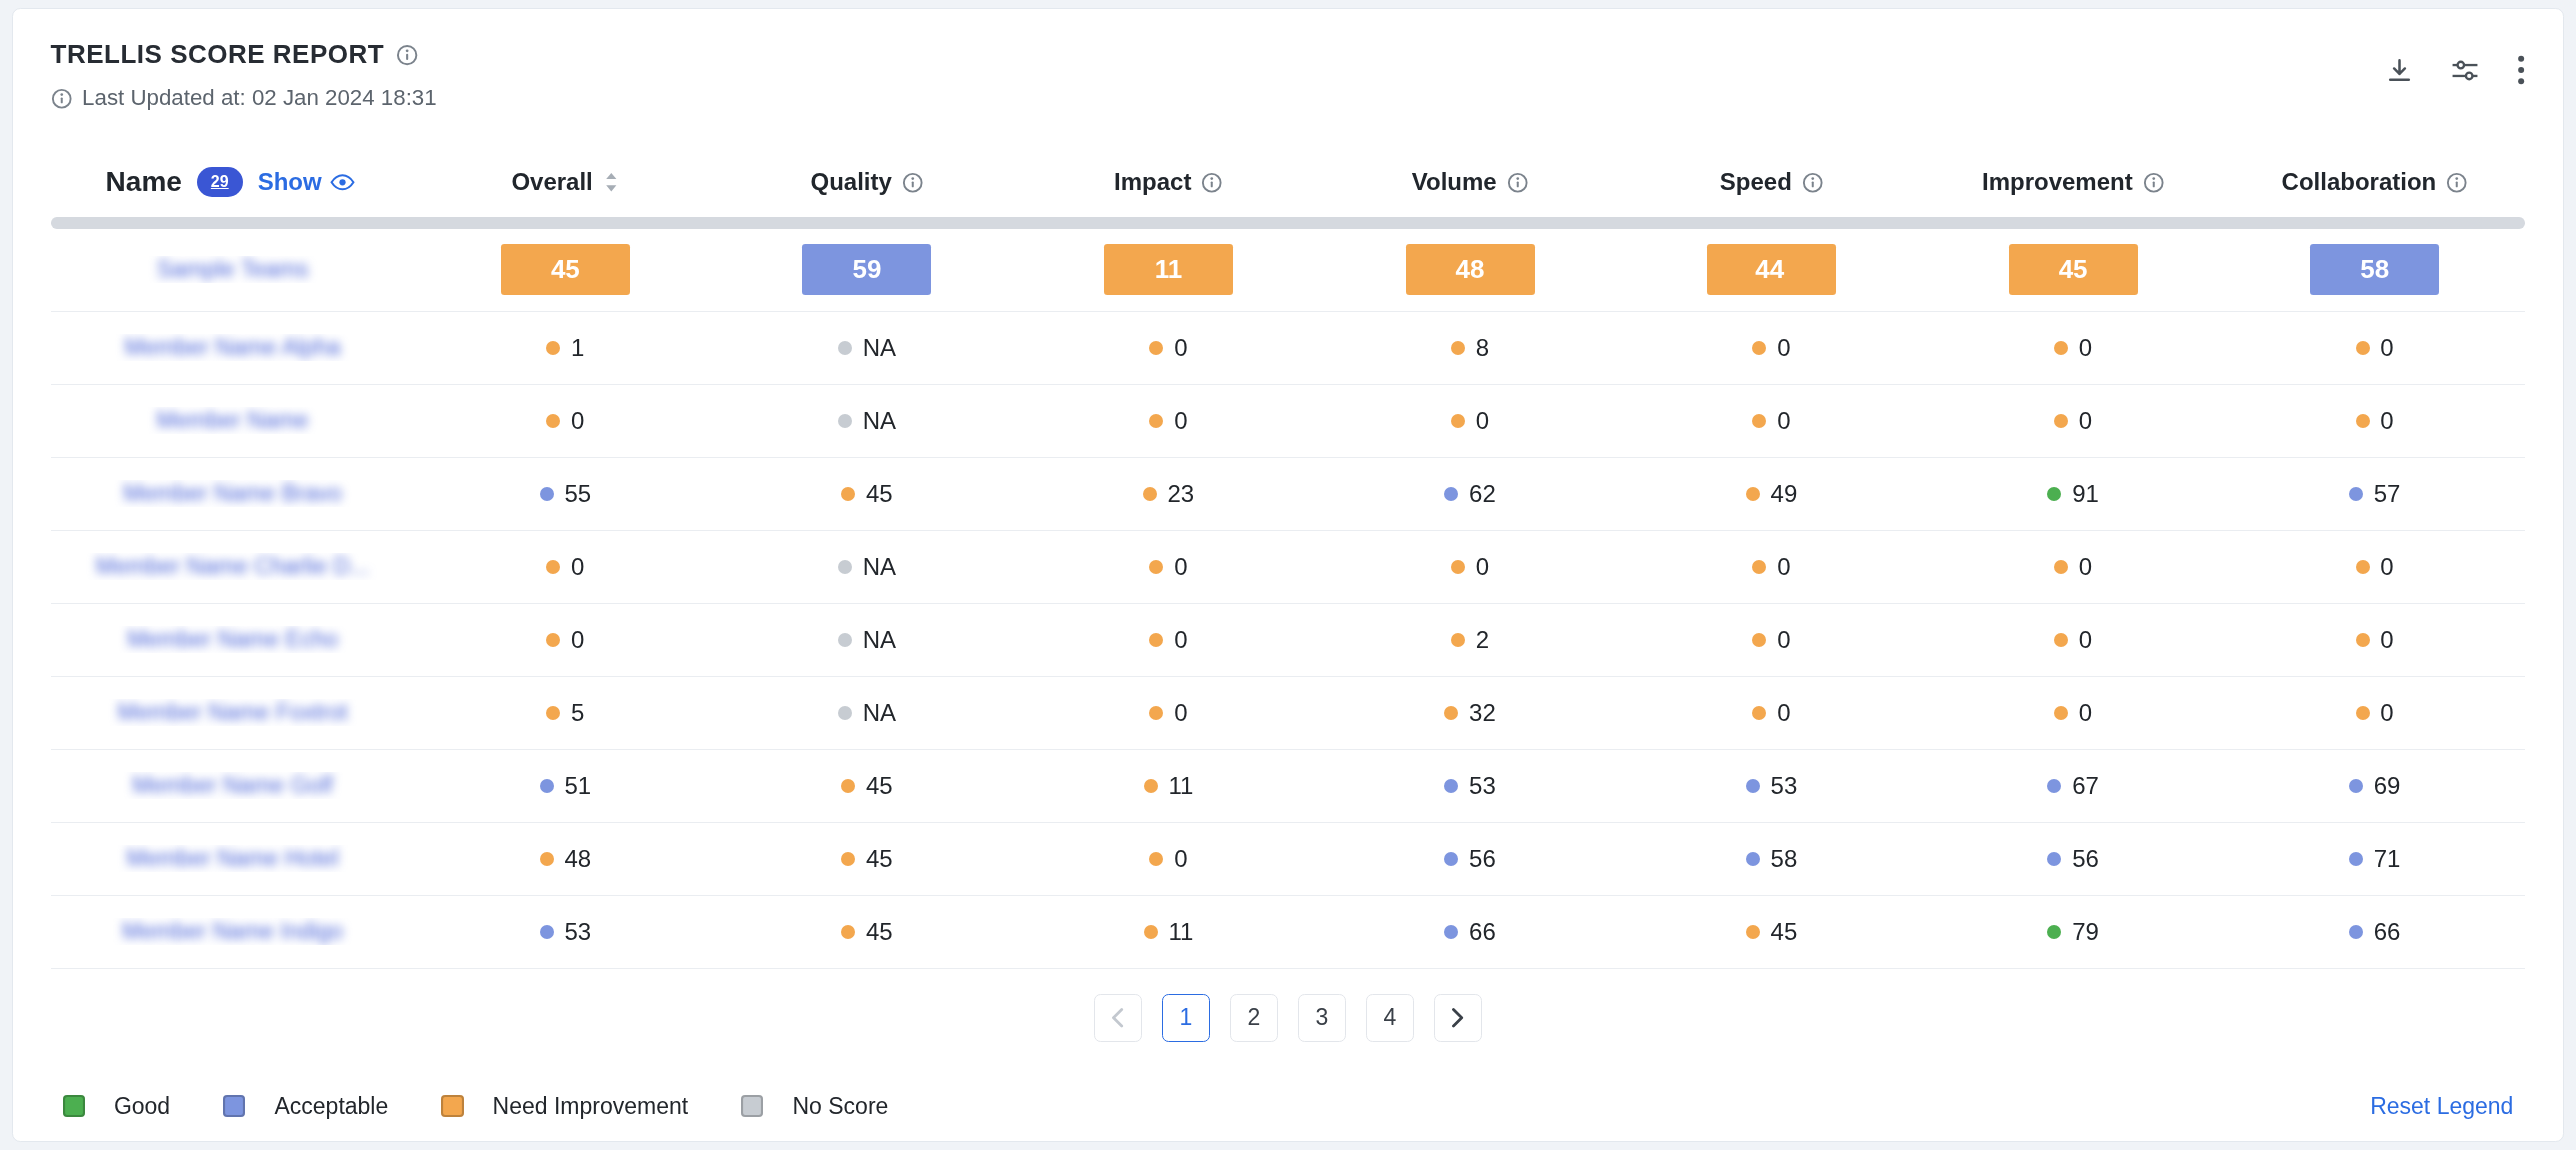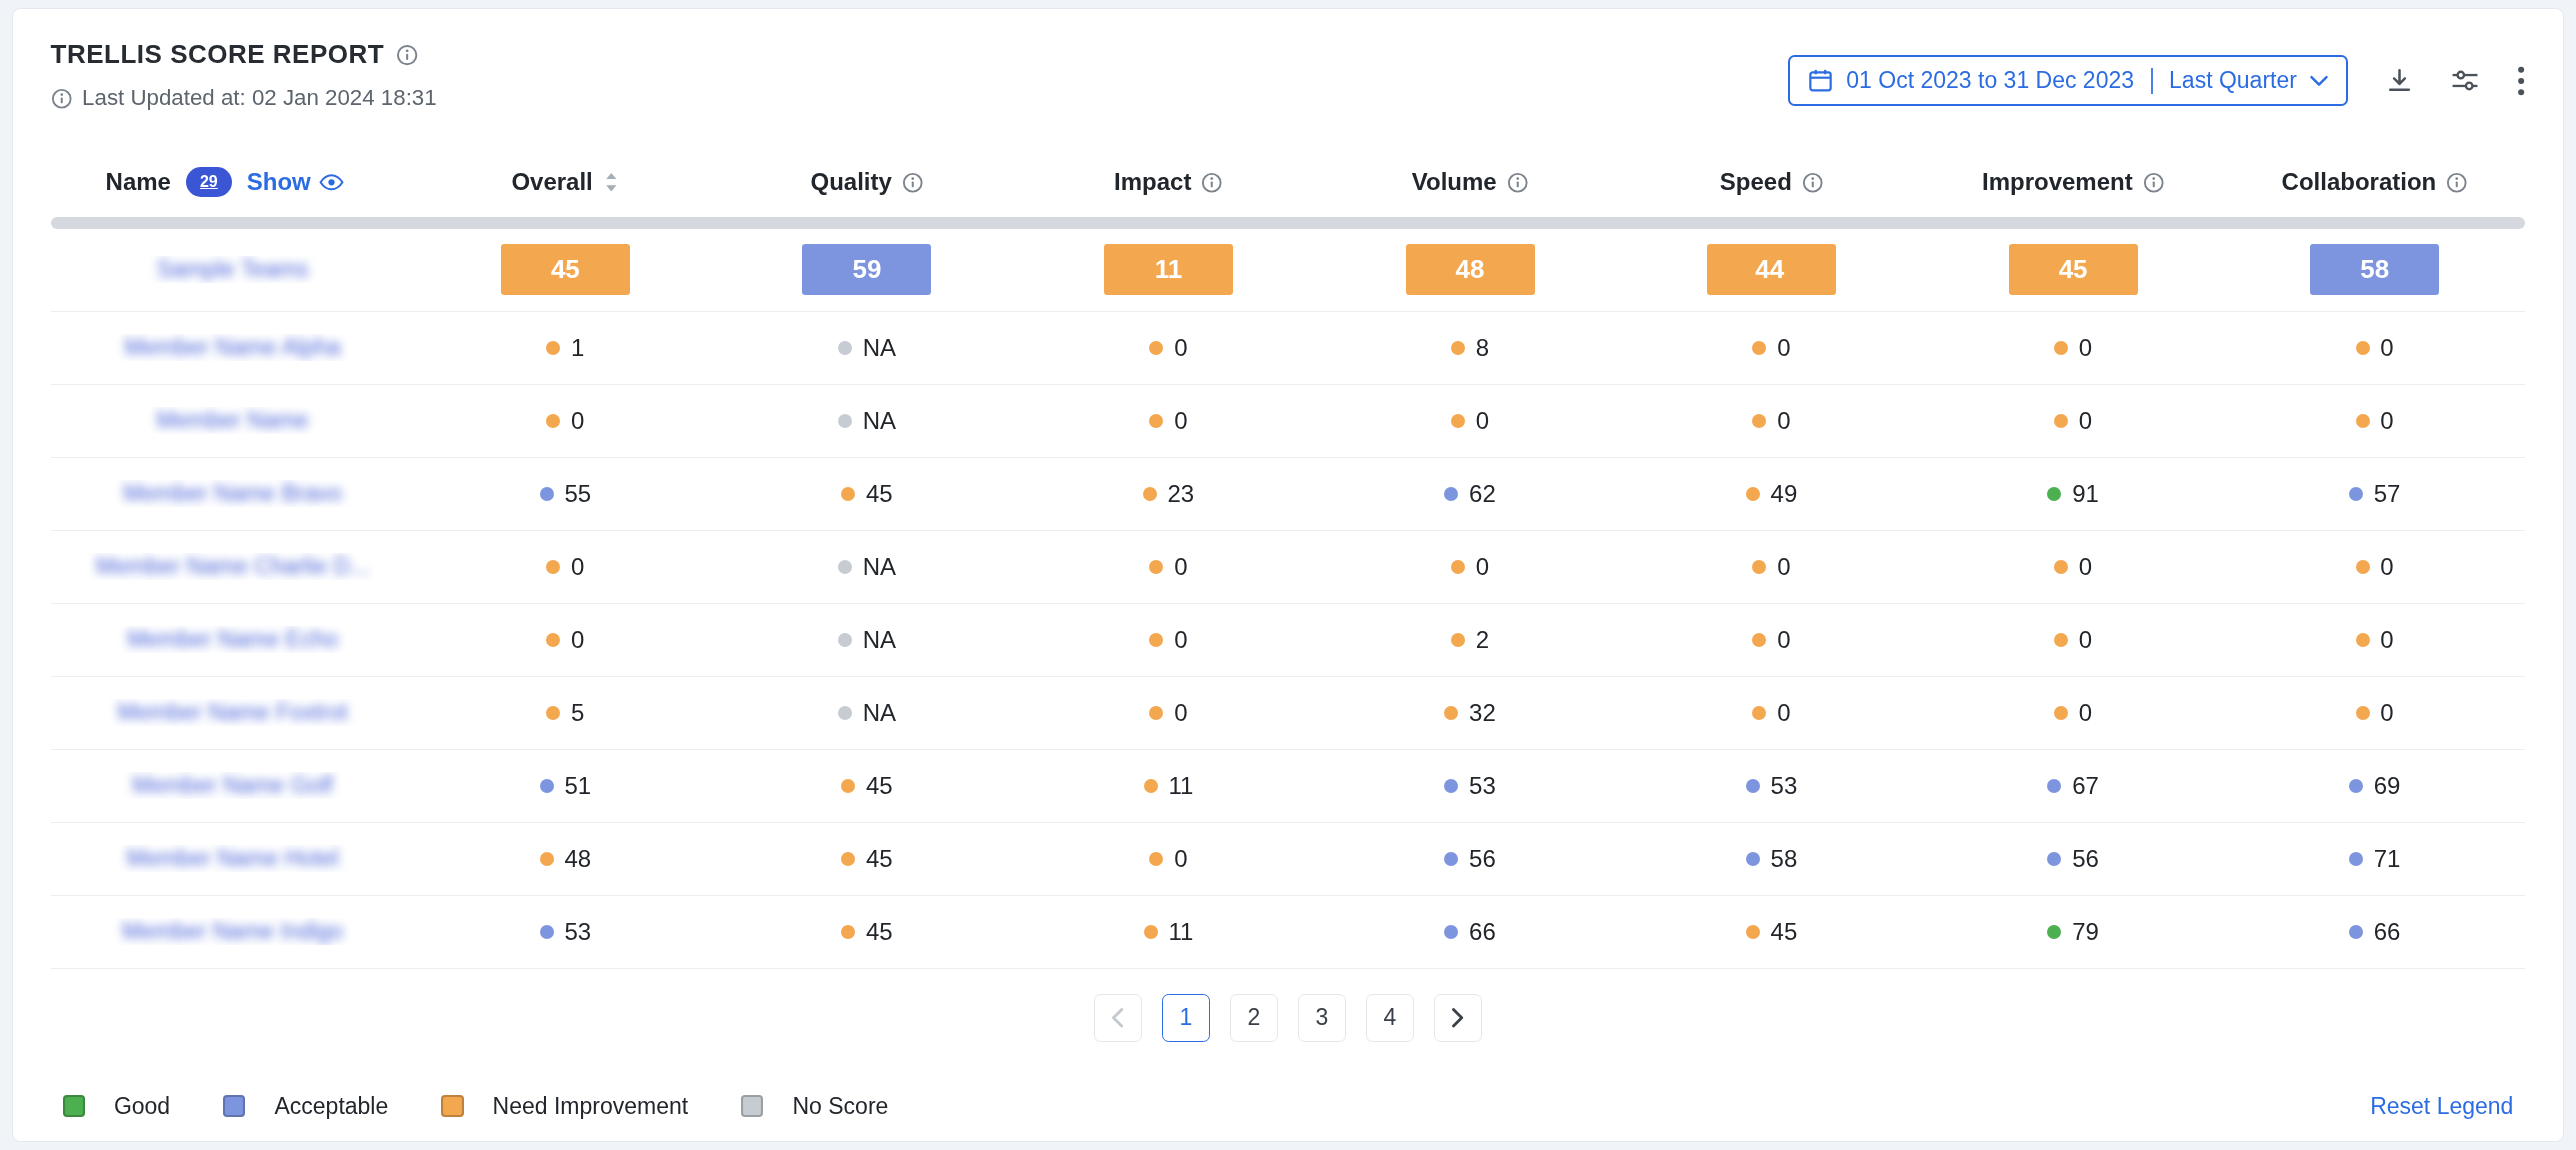--- a/index.html
+++ b/index.html
@@ -9,21 +9,21 @@
   .title-row{display:flex;align-items:center;gap:11.6px;}
   .title{font-size:26px;font-weight:600;letter-spacing:0.5px;color:#272c33;}
   .updated-row{display:flex;align-items:center;gap:10px;margin-top:15px;color:#5c646d;font-size:22.3px;}
   .controls{position:absolute;top:46px;right:38px;display:flex;align-items:center;gap:38px;}
   .date-btn{display:flex;align-items:center;gap:13.2px;border:2.1px solid #2b6ce2;border-radius:6.6px;padding:10px 18px;color:#2b6ce2;font-size:23px;cursor:pointer;background:#fff;}
   .date-sep{width:2.1px;height:26.5px;background:#2b6ce2;opacity:.85;margin:0 3.3px;}
   .icon-btn{display:flex;align-items:center;justify-content:center;cursor:pointer;}
   
   .thead{display:flex;align-items:center;height:50px;margin-top:46px;}
   .name-head{width:364px;display:flex;align-items:center;gap:15px;padding-left:55px;}
-  .name-label{font-size:24px;font-weight:700;color:#21262c;}
+  .name-label{font-size:28px;font-weight:700;color:#21262c;}
   .count-badge{background:#3a56d4;color:#fff;font-size:16px;font-weight:600;border-radius:20px;padding:6px 14px;text-decoration:underline;}
   .show-link{display:flex;align-items:center;gap:8.3px;color:#2b6ce2;font-size:24px;font-weight:600;cursor:pointer;}
   .hcell{flex:1;display:flex;align-items:center;justify-content:center;gap:10px;font-size:24px;font-weight:700;color:#21262c;}
   .hscroll{height:11.6px;border-radius:5.8px;background:#d5d9df;margin-top:10px;}
   .trow{display:flex;align-items:center;height:73px;border-bottom:1.7px solid #eaedf1;}
   .trow.summary{height:83px;}
   .ncell{width:364px;display:flex;justify-content:center;align-items:center;overflow:hidden;}
   .name-link{color:#4a64d8;font-size:23px;white-space:nowrap;cursor:pointer;}
   .blurred{filter:blur(5px);}
   .scell{flex:1;display:flex;align-items:center;justify-content:center;gap:10.8px;font-size:24px;color:#22262b;}
@@ -61,38 +61,20 @@
       <svg width="21.5" height="21.5" viewBox="0 0 16 16">
           <circle cx="8" cy="8" r="6.6" fill="none" stroke="#7b838c" stroke-width="1.4"></circle>
           <circle cx="8" cy="4.9" r="1" fill="#7b838c"></circle>
           <rect x="7.25" y="7" width="1.5" height="4.4" rx="0.7" fill="#7b838c"></rect>
         </svg>
     </span>
     <span>Last Updated at: 02 Jan 2024 18:31</span>
   </div>
 
   <div class="controls">
-    <div class="date-btn">
-      <span class="icon-btn">
-        <svg width="25" height="25" viewBox="0 0 16 16">
-            <rect x="1.5" y="2.8" width="13" height="11.5" rx="1.5" fill="none" stroke="#2b6ce2" stroke-width="1.4"></rect>
-            <line x1="1.5" y1="6.2" x2="14.5" y2="6.2" stroke="#2b6ce2" stroke-width="1.4"></line>
-            <line x1="5" y1="1.2" x2="5" y2="4" stroke="#2b6ce2" stroke-width="1.4"></line>
-            <line x1="11" y1="1.2" x2="11" y2="4" stroke="#2b6ce2" stroke-width="1.4"></line>
-          </svg>
-      </span>
-      <span>01 Oct 2023 to 31 Dec 2023</span>
-      <span class="date-sep"></span>
-      <span>Last Quarter</span>
-      <span class="icon-btn">
-        <svg width="18" height="11.6" viewBox="0 0 12 7">
-            <path d="M1 1l5 5 5-5" fill="none" stroke="#2b6ce2" stroke-width="1.6" stroke-linecap="round" stroke-linejoin="round"></path>
-          </svg>
-      </span>
-    </div>
     <span class="icon-btn">
       <svg width="27" height="27" viewBox="0 0 16 16">
           <path d="M8 2v8M8 10L4.8 6.8M8 10l3.2-3.2" stroke="#4a5158" stroke-width="1.5" fill="none" stroke-linecap="round" stroke-linejoin="round"></path>
           <path d="M2.5 13.5h11" stroke="#4a5158" stroke-width="1.5" stroke-linecap="round"></path>
         </svg>
     </span>
     <span class="icon-btn">
       <svg width="28" height="25" viewBox="0 0 18 16">
           <line x1="1" y1="4.5" x2="17" y2="4.5" stroke="#4a5158" stroke-width="1.5"></line>
           <circle cx="6.3" cy="4.5" r="2.1" fill="#ffffff" stroke="#4a5158" stroke-width="1.5"></circle>

